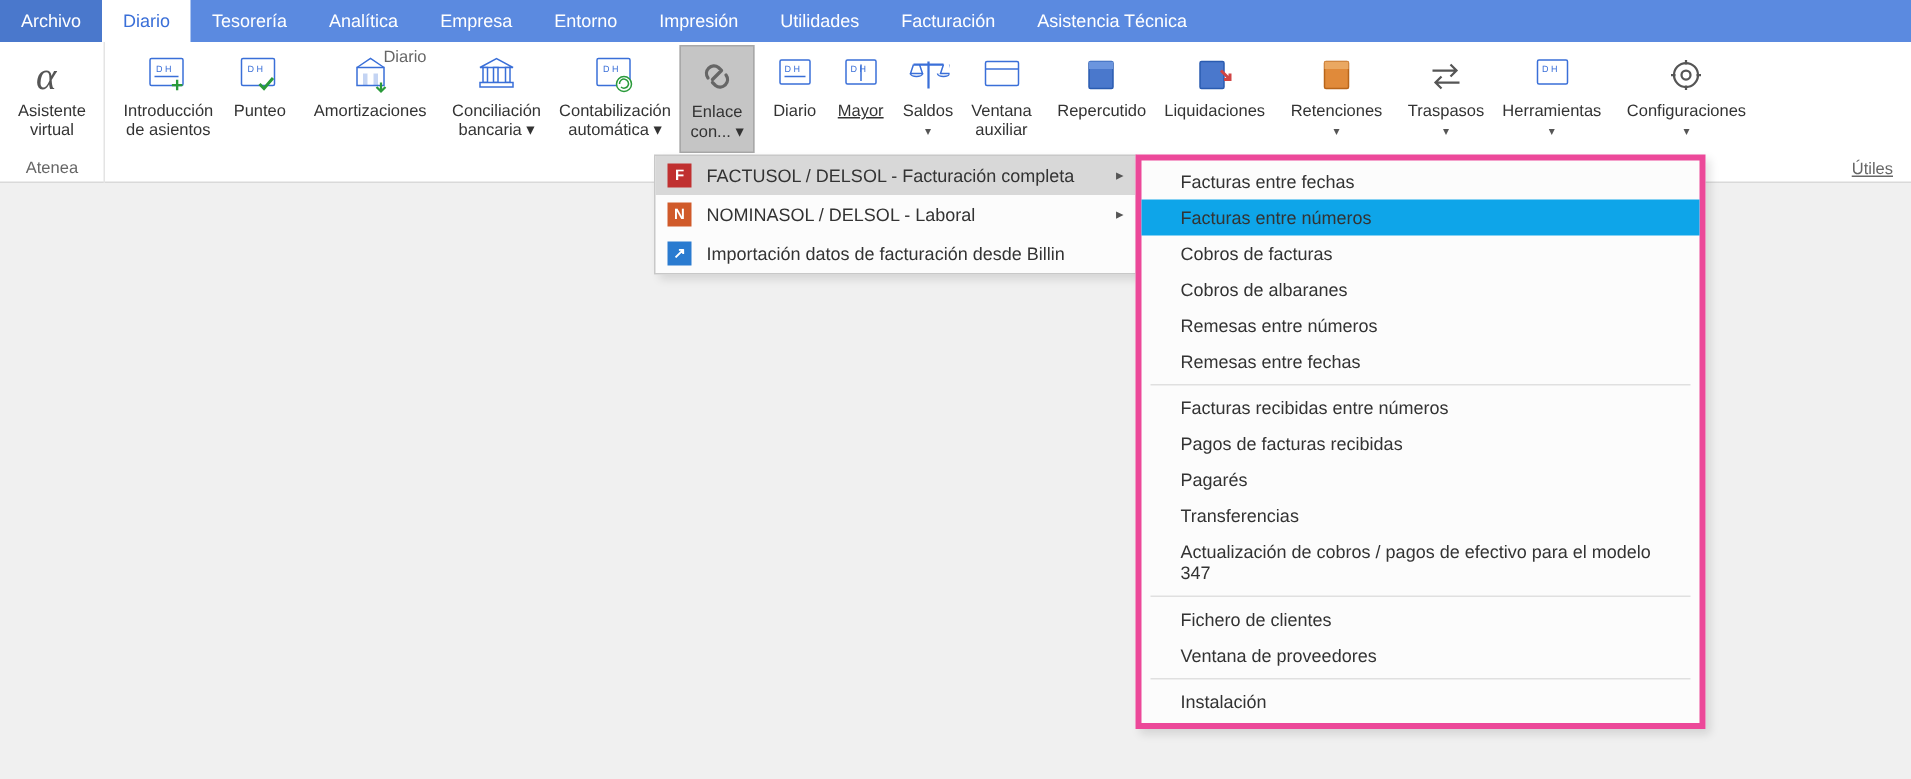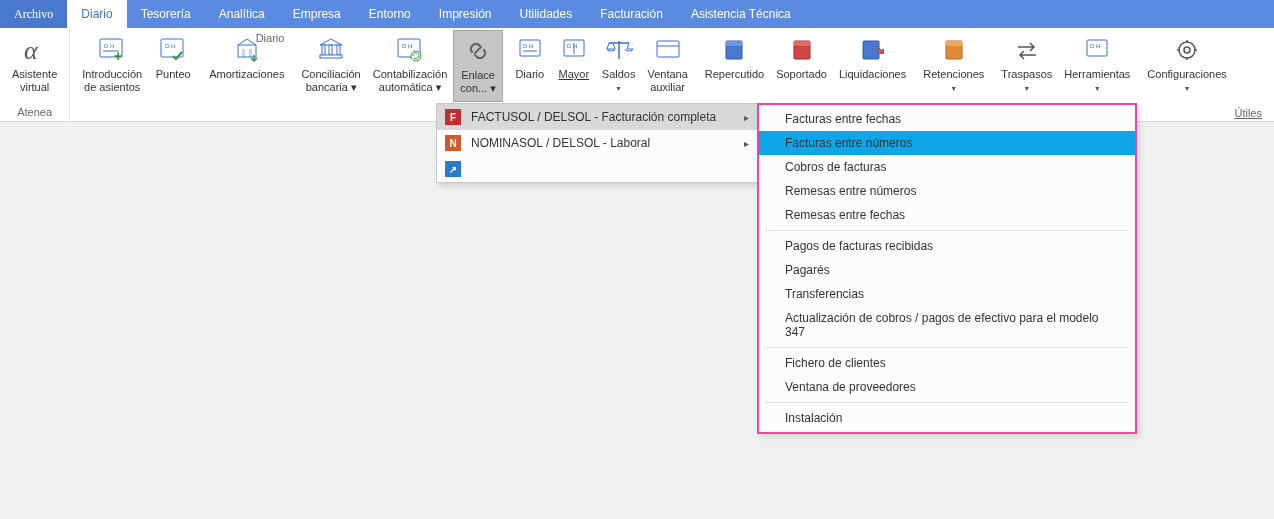--- a/index.html
+++ b/index.html
@@ -120,21 +120,21 @@
     right: 8px;
     font-size: 10px;
     color: #555;
   }
   .submenu {
     position: absolute;
     left: 320px;
     top: 0;
     width: 380px;
     background: #fcfcfc;
-    border: 2px solid #ec4899;
+    border: 4px solid #ec4899;
     box-shadow: 3px 3px 6px rgba(0,0,0,0.12);
     z-index: 110;
     padding: 2px 0;
   }
   .submenu .sitem {
     padding: 5px 14px 5px 26px;
     cursor: pointer;
   }
   .submenu .sitem.hover {
     background: #0ea5e9;
@@ -154,21 +154,21 @@
     bottom: 2px;
     font-size: 11px;
     color: #666;
     text-decoration: underline;
   }
 </style>
 </head>
 <body>
 
 <div class="menubar">
-  <div class="tab" style="background:#4a78cc;font-family:Liberation Serif, serif;">Archivo</div>
+  <div class="tab" style="background:#4a78cc;">Archivo</div>
   <div class="tab active">Diario</div>
   <div class="tab">Tesorería</div>
   <div class="tab">Analítica</div>
   <div class="tab">Empresa</div>
   <div class="tab">Entorno</div>
   <div class="tab">Impresión</div>
   <div class="tab">Utilidades</div>
   <div class="tab">Facturación</div>
   <div class="tab">Asistencia Técnica</div>
 </div>
@@ -313,29 +313,20 @@
       <div class="btn">
         <div class="icon">
           <svg width="26" height="26" viewBox="0 0 26 26">
               <rect x="5" y="4" width="16" height="18" rx="1" fill="#4a78cc" stroke="#2a5bb0"></rect>
               <rect x="5" y="4" width="16" height="5" fill="#6b95de"></rect>
             </svg>
         </div>
         <div class="label"><span>Repercutido</span></div>
       </div>
 
-      <div class="btn">
-        <div class="icon">
-          <svg width="26" height="26" viewBox="0 0 26 26">
-              <rect x="5" y="4" width="16" height="18" rx="1" fill="#d04545" stroke="#a82a2a"></rect>
-              <rect x="5" y="4" width="16" height="5" fill="#e06868"></rect>
-            </svg>
-        </div>
-        <div class="label"><span>Soportado</span></div>
-      </div>
 
 
       <div class="btn">
         <div class="icon">
           <svg width="28" height="26" viewBox="0 0 28 26">
               <rect x="4" y="4" width="16" height="18" rx="1" fill="#4a78cc" stroke="#2a5bb0"></rect>
               <path d="M18 10 l6 6 m0 -4 v4 h-4" stroke="#d04545" stroke-width="2" fill="none"></path>
             </svg>
         </div>
         <div class="label"><span>Liquidaciones</span></div>
@@ -401,30 +392,33 @@
     <span>FACTUSOL / DELSOL - Facturación completa</span>
     <span class="arrow">▸</span>
   </div>
   <div class="item">
     <div class="mini-icon" style="background:#d05a2a;">N</div>
     <span>NOMINASOL / DELSOL - Laboral</span>
     <span class="arrow">▸</span>
   </div>
   <div class="item">
     <div class="mini-icon" style="background:#2a7bd0;">↗</div>
+    <span>Importación datos de facturación desde Billin</span>
   </div>
 </div>
 
 <div class="submenu" style="left:757px; top:103px;">
   <div class="sitem"><span>Facturas entre fechas</span></div>
   <div class="sitem hover"><span>Facturas entre números</span></div>
   <div class="sitem"><span>Cobros de facturas</span></div>
+  <div class="sitem"><span>Cobros de albaranes</span></div>
   <div class="sitem"><span>Remesas entre números</span></div>
   <div class="sitem"><span>Remesas entre fechas</span></div>
   <div class="sep"></div>
+  <div class="sitem"><span>Facturas recibidas entre números</span></div>
   <div class="sitem"><span>Pagos de facturas recibidas</span></div>
   <div class="sitem"><span>Pagarés</span></div>
   <div class="sitem"><span>Transferencias</span></div>
   <div class="sitem"><span>Actualización de cobros / pagos de efectivo para el modelo 347</span></div>
   <div class="sep"></div>
   <div class="sitem"><span>Fichero de clientes</span></div>
   <div class="sitem"><span>Ventana de proveedores</span></div>
   <div class="sep"></div>
   <div class="sitem"><span>Instalación</span></div>
 </div>

